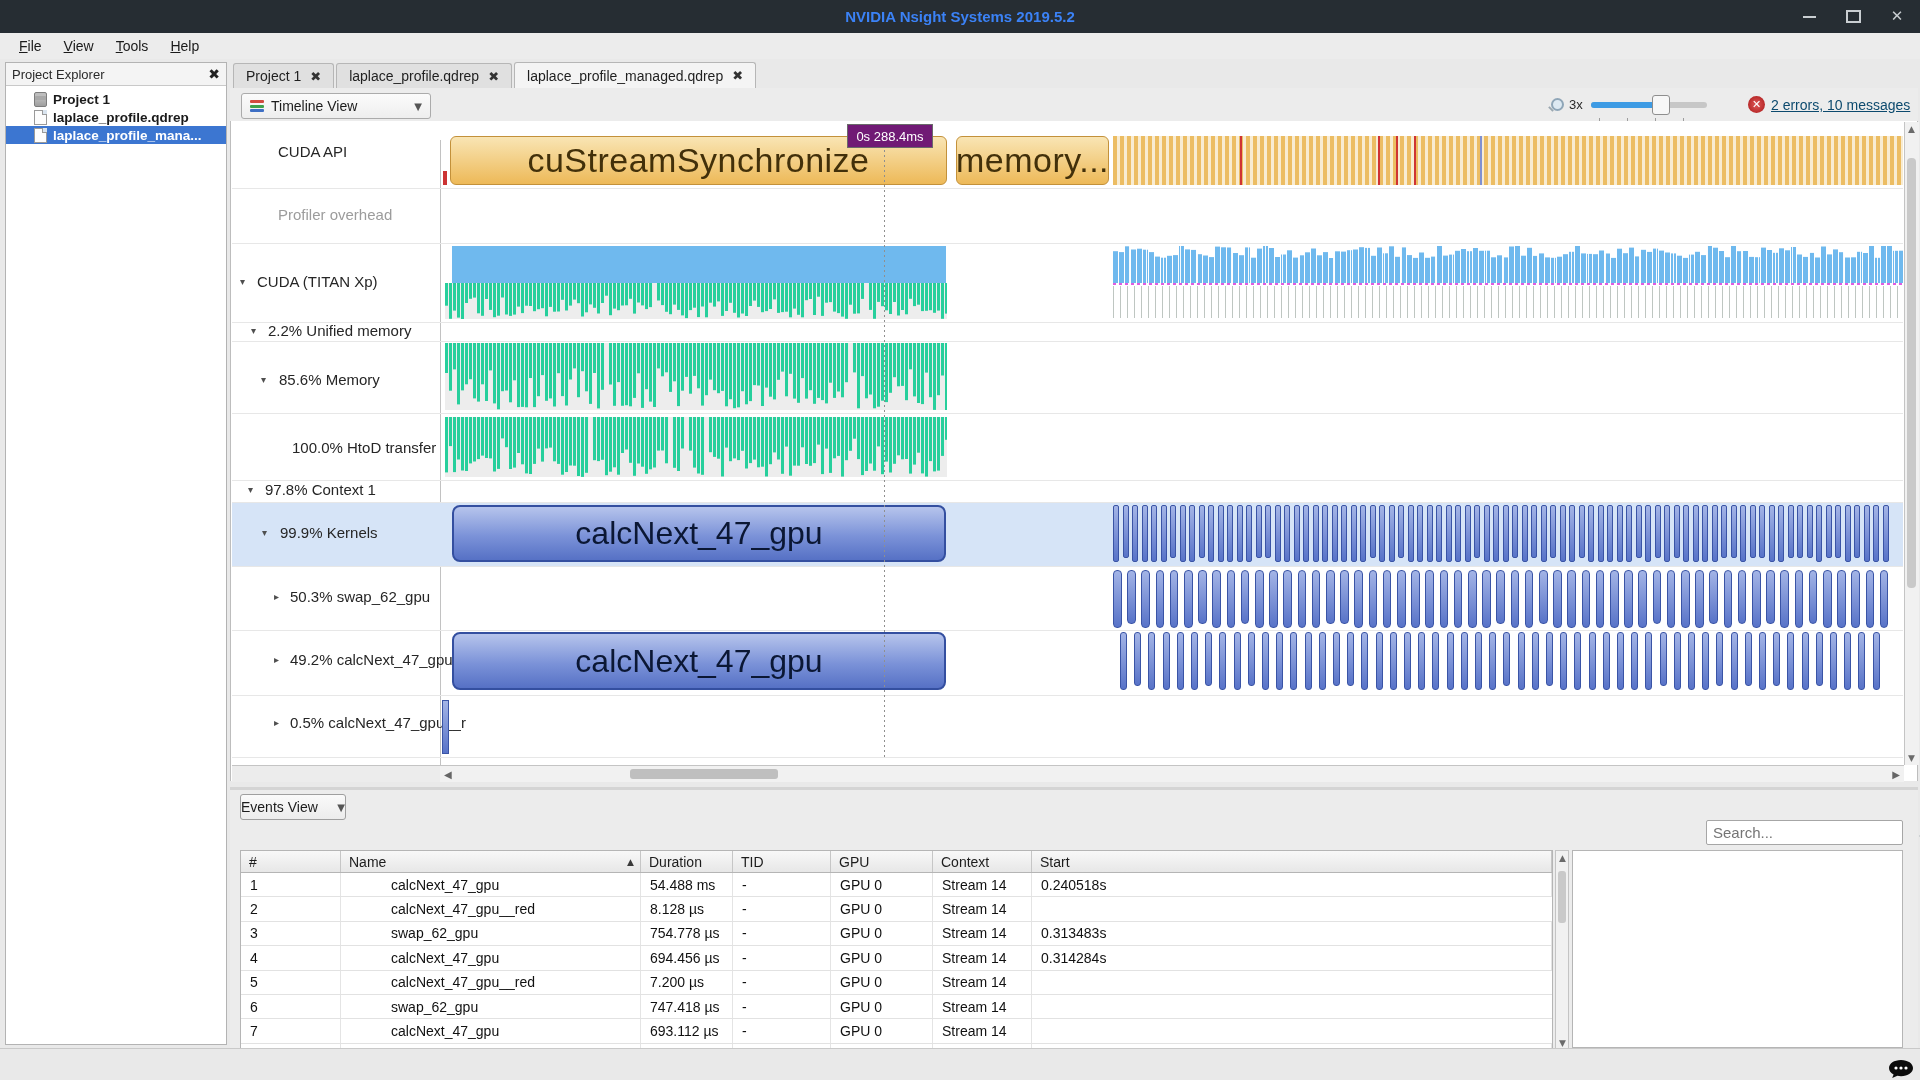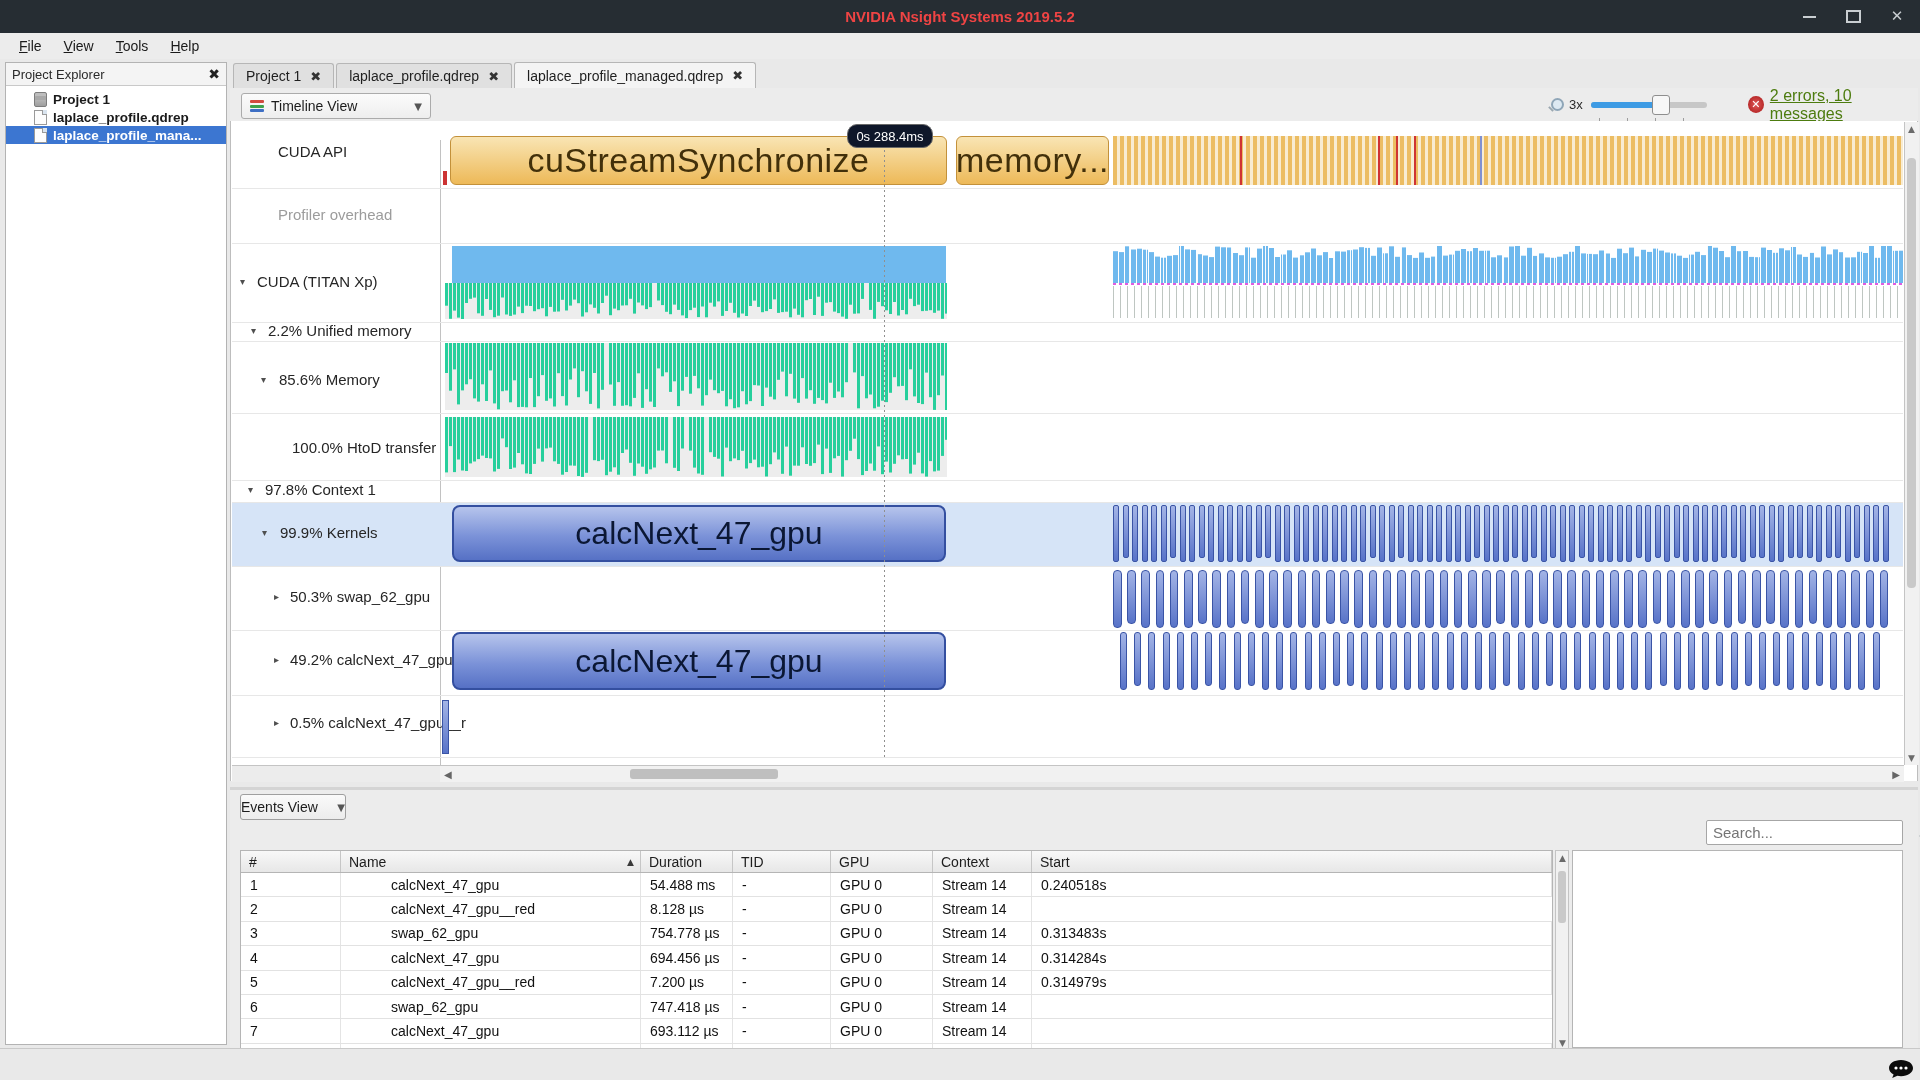--- a/index.html
+++ b/index.html
@@ -3,21 +3,21 @@
 <meta charset="utf-8">
 <style>
   html,body{margin:0;padding:0;background:#e9e9e9;}
   #app{position:relative;width:1920px;height:1080px;overflow:hidden;
        font-family:"Liberation Sans",sans-serif;background:#e9e9e9;}
   .abs{position:absolute;}
 
   
   .titlebar{left:0;top:0;width:1920px;height:33px;background:#262d33;display:flex;
             align-items:center;justify-content:center;}
-  .win-title{color:#ef4444;font-size:15px;font-weight:bold;}
+  .win-title{color:#3b82f6;font-size:15px;font-weight:bold;}
   .win-controls{position:absolute;right:14px;top:0;height:33px;display:flex;align-items:center;gap:26px;}
   .wbtn{width:18px;height:18px;display:flex;align-items:center;justify-content:center;color:#c9ced2;}
   .glyph-min{width:13px;height:2px;background:#c9ced2;}
   .glyph-max{width:11px;height:9px;border:2px solid #c9ced2;}
   .glyph-close{font-size:15px;line-height:15px;font-family:"DejaVu Sans",sans-serif;}
 
   
   .menubar{left:0;top:33px;width:1920px;height:26px;background:#ececec;display:flex;
            align-items:center;padding-left:10px;box-sizing:border-box;gap:4px;}
   .menu-item{font-size:14px;color:#1a1a1a;padding:3px 9px;}
@@ -67,42 +67,42 @@
   .slider .track{position:absolute;left:0;top:8px;width:116px;height:6px;background:#c7c7c7;border-radius:3px;}
   .slider .fill{position:absolute;left:0;top:8px;width:70px;height:6px;background:#3d9be4;border-radius:3px;}
   .slider .thumb{position:absolute;left:61px;top:1px;width:18px;height:20px;background:#f7f7f7;
                  border:1px solid #8e8e8e;border-radius:3px;box-sizing:border-box;}
   .slider .ticks{position:absolute;left:8px;top:24px;width:100px;height:5px;
                  background:repeating-linear-gradient(90deg,#9d9d9d 0 1px,transparent 1px 28px);}
   .msgs{position:absolute;left:1518px;top:0;height:33px;display:flex;align-items:center;gap:6px;}
   .err-badge{width:17px;height:17px;border-radius:50%;background:radial-gradient(#e05a5a,#a81616);
              color:#fff;font-size:11px;font-weight:bold;display:flex;align-items:center;
              justify-content:center;font-family:"DejaVu Sans",sans-serif;}
-  .msg-link{font-size:16px;color:#4d7c0f;text-decoration:underline;}
+  .msg-link{font-size:14px;color:#0c4a6e;text-decoration:underline;}
 
   
   .timeline{left:230px;top:121px;width:1688px;height:660px;background:#ffffff;
             border-left:1px solid #bdbdbd;border-right:1px solid #bdbdbd;box-sizing:border-box;}
   .axis{left:230px;top:121px;width:1688px;height:19px;background:#ececec;border-bottom:1px solid #a9a9a9;}
   .axis-origin{position:absolute;top:2px;font-size:13px;font-weight:bold;color:#3c3c3c;}
   .axis-label{position:absolute;top:2px;font-size:13px;color:#6f6f6f;transform:translateX(-50%);}
   .axis-minor{position:absolute;left:445px;top:131px;width:1458px;height:9px;
               background:repeating-linear-gradient(90deg,#b3b3b3 0 1px,transparent 1px 9.1px);}
   .axis-major{position:absolute;left:445px;top:126px;width:1458px;height:14px;
               background:repeating-linear-gradient(90deg,#8a8a8a 0 1px,transparent 1px 91px);}
   .labels-col{left:231px;top:140px;width:209px;height:625px;background:#ffffff;border-right:1px solid #c2c2c2;}
   .tl-row-label{position:absolute;font-size:15px;color:#262626;white-space:nowrap;}
   .tl-row-label.muted{color:#9c9c9c;}
   .tl-arrow{position:absolute;font-size:10px;color:#4f4f4f;font-family:"DejaVu Sans",sans-serif;}
   .sep{position:absolute;left:232px;width:1671px;height:1px;background:#e7e7e7;}
   .hl-band{left:232px;top:502px;width:1671px;height:64px;background:#d6e4f7;}
   .cursor-line{left:884px;top:140px;width:1px;height:617px;
                background:repeating-linear-gradient(180deg,#8f8f8f 0 2px,transparent 2px 5px);z-index:30;}
-  .tooltip{left:847px;top:124px;width:84px;height:22px;background:#0f172a;border:1px solid #6a6a6a;
-           border-radius:10px;color:#fff;font-size:13px;display:flex;align-items:center;
+  .tooltip{left:847px;top:124px;width:84px;height:22px;background:#701a75;border:1px solid #6a6a6a;
+           border-radius:0;color:#fff;font-size:13px;display:flex;align-items:center;
            justify-content:center;z-index:40;}
   .big-bar{position:absolute;border-radius:6px;display:flex;align-items:center;justify-content:center;
            box-sizing:border-box;overflow:hidden;}
   .bar-orange{background:linear-gradient(#f9e5b4,#edb958);border:1px solid #c3913a;color:#42300a;}
   .bar-orange .bar-label{font-size:34px;letter-spacing:.5px;}
   .bar-blue{background:linear-gradient(#b6c4ec 0%,#7b92d8 55%,#5671c5 100%);
             border:2px solid #344fa0;border-radius:8px;color:#0b1734;}
   .bar-blue .bar-label{font-size:32px;}
   .stripes-orange{left:1113px;top:136px;width:790px;height:49px;
       background:repeating-linear-gradient(90deg,#ecbd63 0 4px,#f8ecd2 4px 7px);}
@@ -1125,21 +1125,20 @@
             <div class="ev-cell">Stream 14</div>
             <div class="ev-cell">0.314284s</div>
           </div>
           <div class="ev-row">
             <div class="ev-cell">5</div>
             <div class="ev-cell name">calcNext_47_gpu__red</div>
             <div class="ev-cell">7.200 µs</div>
             <div class="ev-cell">-</div>
             <div class="ev-cell">GPU 0</div>
             <div class="ev-cell">Stream 14</div>
-            <div class="ev-cell">0.314979s</div>
           </div>
           <div class="ev-row">
             <div class="ev-cell">6</div>
             <div class="ev-cell name">swap_62_gpu</div>
             <div class="ev-cell">747.418 µs</div>
             <div class="ev-cell">-</div>
             <div class="ev-cell">GPU 0</div>
             <div class="ev-cell">Stream 14</div>
           </div>
           <div class="ev-row">

